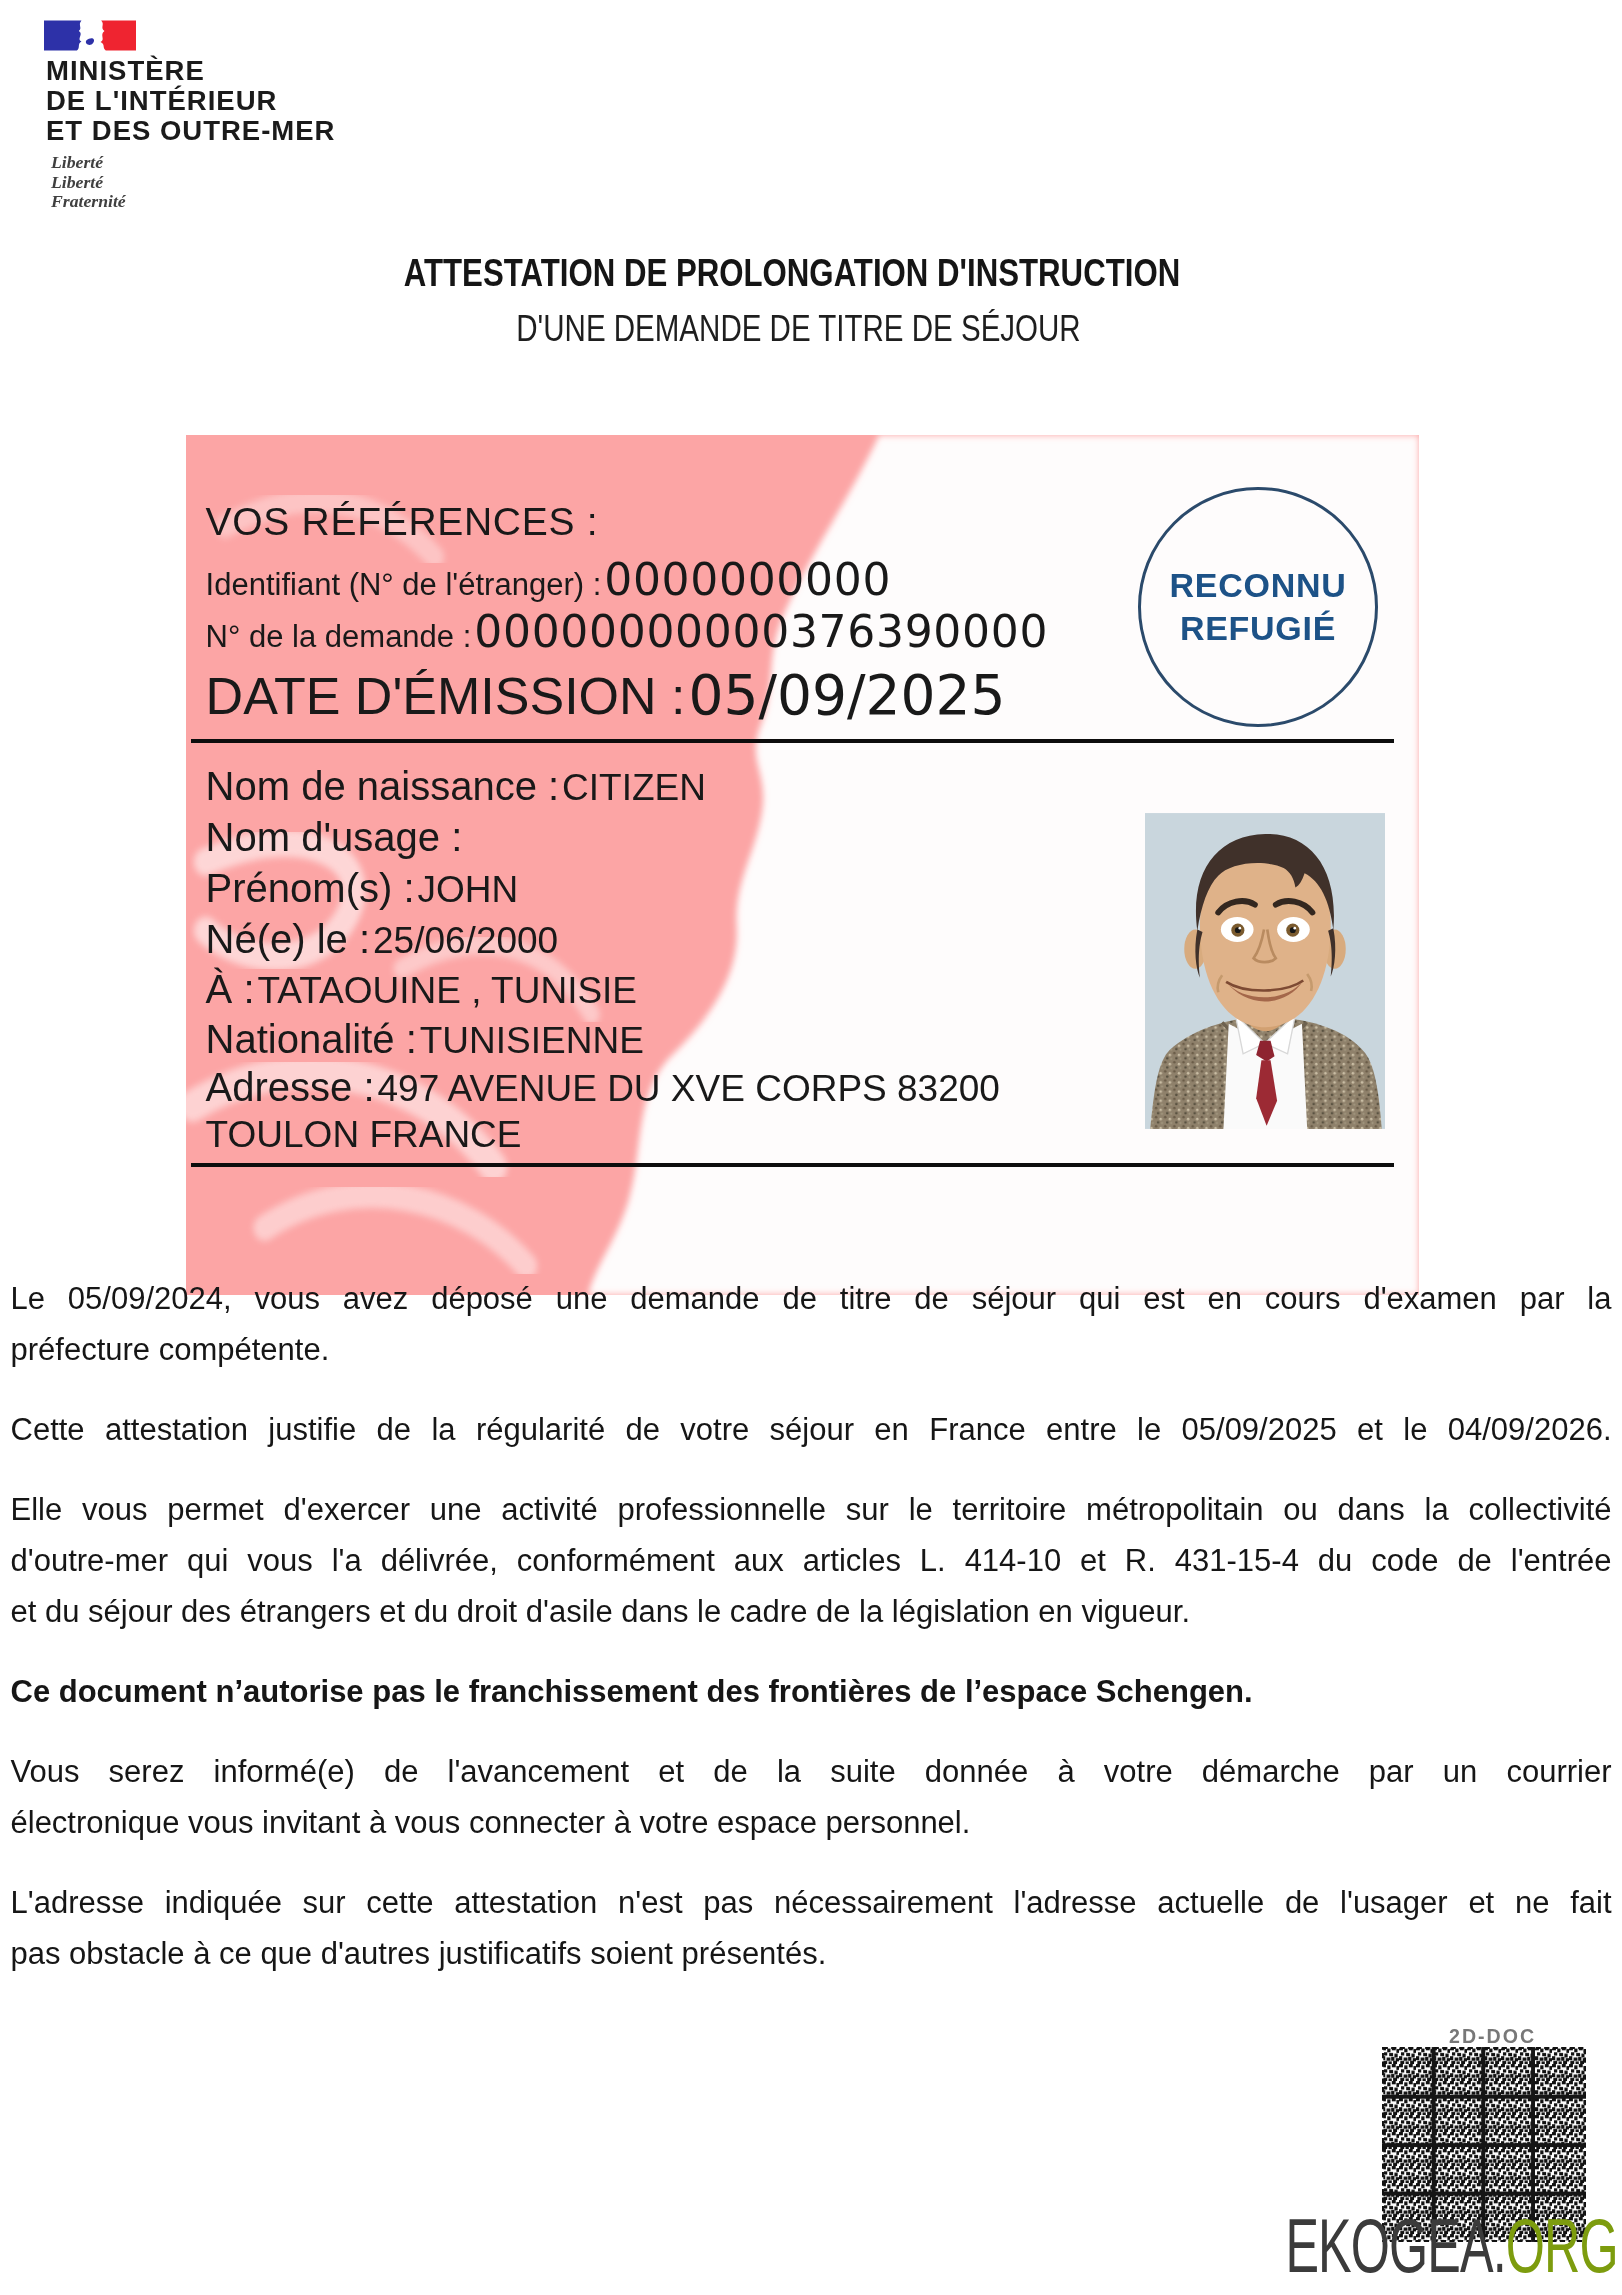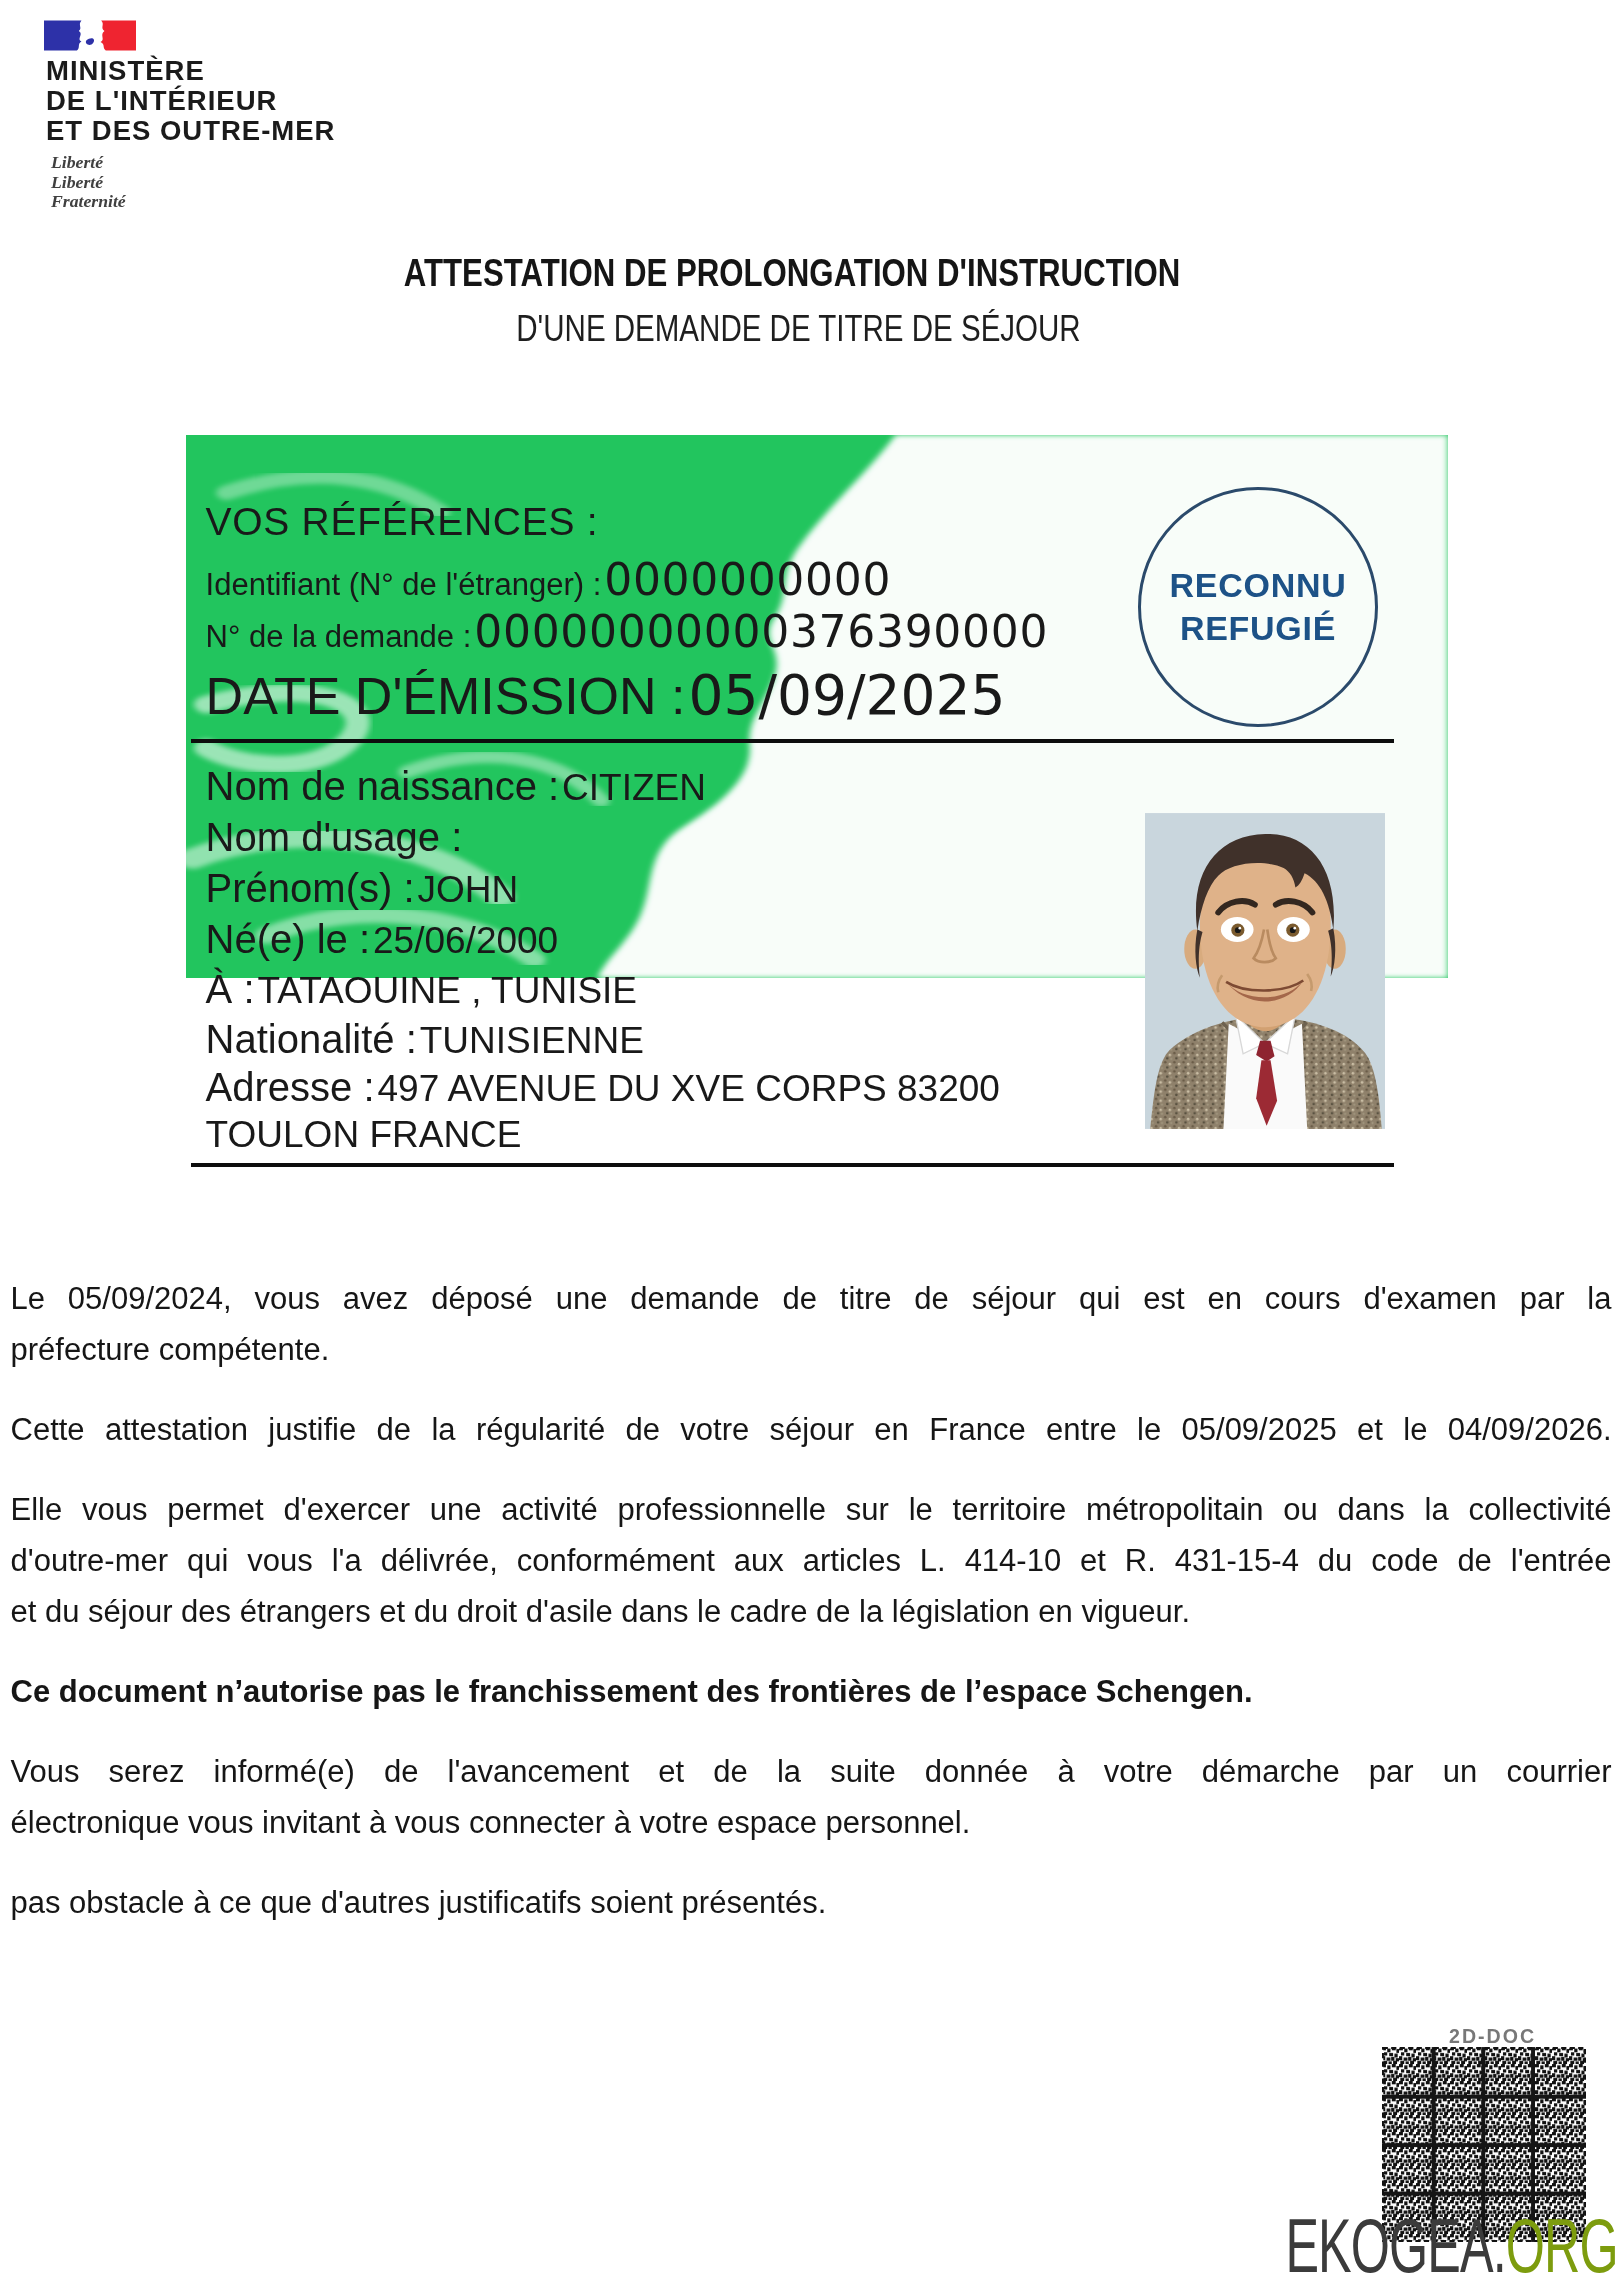--- a/index.html
+++ b/index.html
@@ -13,22 +13,22 @@
   .motto{position:absolute;left:51px;top:153px;font-family:"Liberation Serif",serif;
          font-style:italic;font-weight:bold;font-size:17.7px;line-height:19.6px;color:#404040;}
 
   
   .doc-title{position:absolute;left:0;top:251px;width:1584px;text-align:center;
              font-size:39px;font-weight:bold;color:#151515;transform:scaleX(.8);}
   .doc-subtitle{position:absolute;left:0;top:308px;width:1597px;text-align:center;
              font-size:36px;font-weight:normal;color:#1e1e1e;transform:scaleX(.82);}
 
   
-  .ref-card{position:absolute;left:186px;top:435px;width:1233px;height:543px;
-            background:#22c55e;color:#191919;padding-left:29px;}
+  .ref-card{position:absolute;left:186px;top:435px;width:1233px;height:860px;
+            background:#fca5a5;color:#191919;}
   .ref-card .wm{position:absolute;left:0;top:0;width:100%;height:100%;}
   .rc-line{position:absolute;left:19.6px;white-space:nowrap;line-height:1;}
   .rc-heading{font-size:39px;letter-spacing:0.7px;}
   .fld .lbl{font-size:31px;}
   .fld .val{font-size:44px;font-family:"DejaVu Sans",sans-serif;letter-spacing:0.7px;}
   .emi .lbl{font-size:52px;}
   .emi .val{font-size:55px;font-family:"DejaVu Sans",sans-serif;}
   .idr .lbl{font-size:40px;}
   .idr .val{font-size:37px;}
   .idr.addr{white-space:normal;width:838px;line-height:37px;}
@@ -211,20 +211,21 @@
       <span class="pline">et du séjour des étrangers et du droit d'asile dans le cadre de la législation en vigueur.</span>
     </p>
     <p class="bold">
       <span class="pline">Ce document n’autorise pas le franchissement des frontières de l’espace Schengen.</span>
     </p>
     <p>
       <span class="pline jline">Vous serez informé(e) de l'avancement et de la suite donnée à votre démarche par un courrier</span>
       <span class="pline">électronique vous invitant à vous connecter à votre espace personnel.</span>
     </p>
     <p>
+      <span class="pline jline">L'adresse indiquée sur cette attestation n'est pas nécessairement l'adresse actuelle de l'usager et ne fait</span>
       <span class="pline">pas obstacle à ce que d'autres justificatifs soient présentés.</span>
     </p>
   </div>
 
   <div class="barcode-label">2D-DOC</div>
   <svg class="barcode" viewBox="0 0 312 298">
     <defs>
       <pattern id="bcn" width="26" height="26" patternUnits="userSpaceOnUse">
         <rect width="26" height="26" fill="#ffffff"></rect>
         <rect x="0" y="0" width="6" height="5" fill="#111"></rect>

